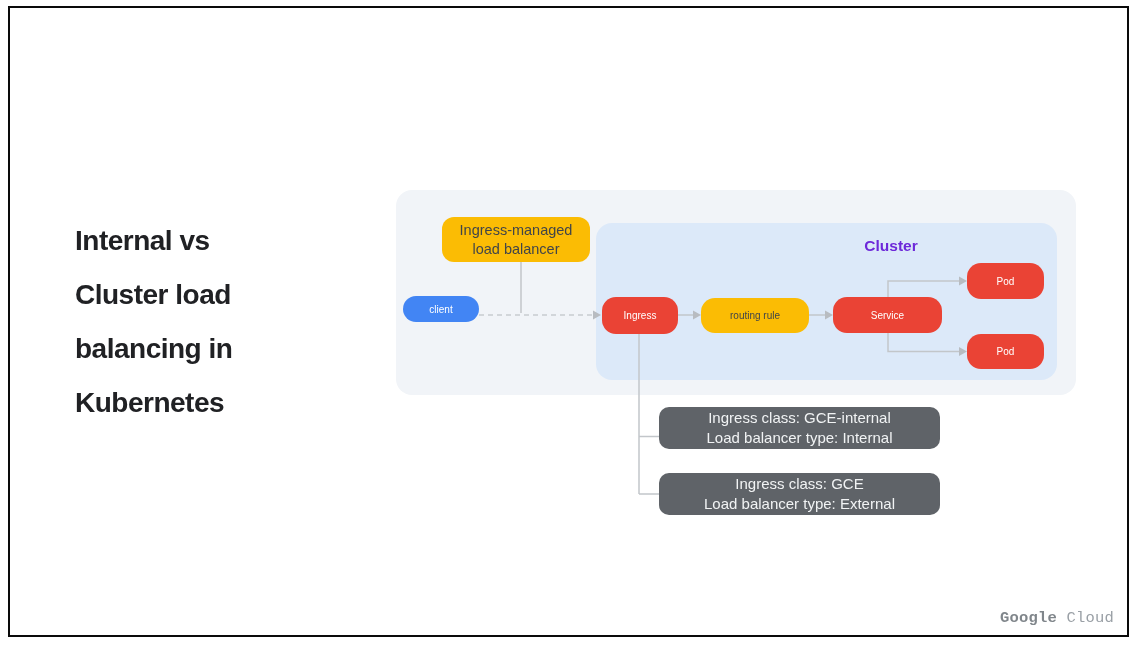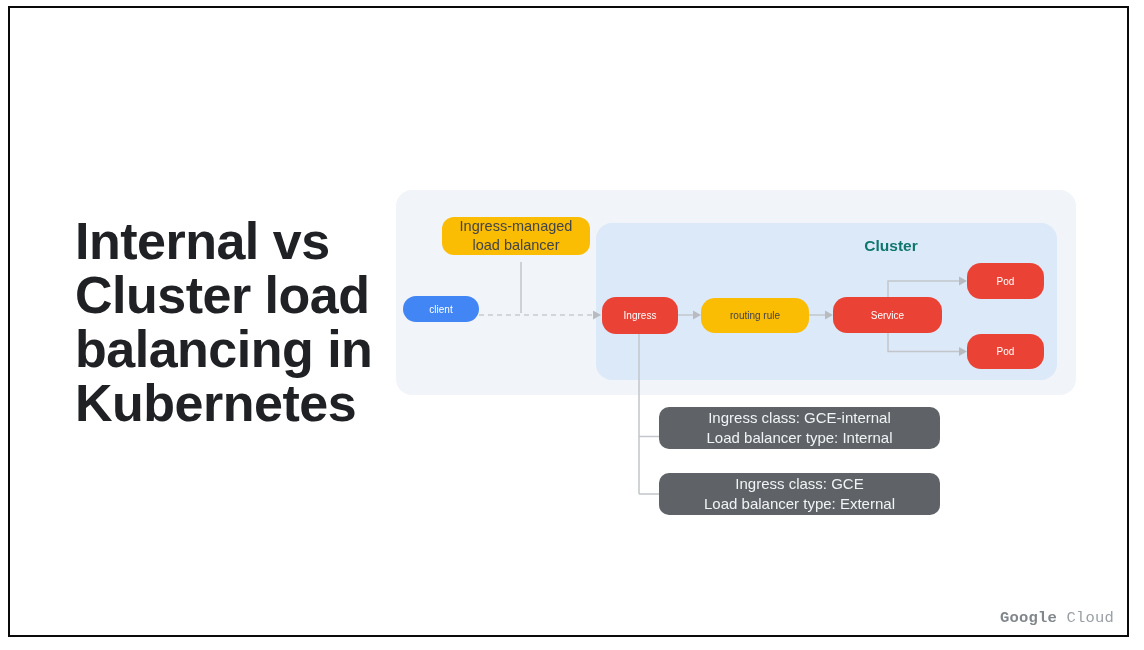--- a/index.html
+++ b/index.html
@@ -17,21 +17,21 @@
     left: 8px; top: 6px;
     width: 1117px; height: 627px;
     background: #ffffff;
     border: 2px solid #0a0a0a;
   }
   .abs { position: absolute; }
 
   .title {
     left: 65px; top: 206px;
     width: 330px;
-    font-size: 52px;
+    font-size: 28px;
     line-height: 54px;
     font-weight: 600;
     letter-spacing: -0.5px;
     color: #202124;
   }
 
   .panel-outer {
     left: 396px; top: 190px;
     width: 680px; height: 205px;
     border-radius: 16px;
@@ -40,37 +40,37 @@
     left: 596px; top: 223px;
     width: 461px; height: 157px;
     border-radius: 16px;
   }
   .cluster-label {
     left: 841px; top: 237px;
     width: 100px;
     text-align: center;
     font-size: 15.5px;
     font-weight: 700;
-    color: #0f766e;
+    color: #6d28d9;
   }
 
   .node {
     display: flex;
     align-items: center;
     justify-content: center;
     text-align: center;
     border-radius: 14px;
     font-size: 10px;
     color: #ffffff;
     box-sizing: border-box;
   }
   .node.yellow { color: #414549; }
   .node.two-line { font-size: 14.5px; line-height: 19px; border-radius: 12px; }
 
-  .n-lb      { left: 442px; top: 217px; width: 148px; height: 38px; }
+  .n-lb      { left: 442px; top: 217px; width: 148px; height: 45px; }
   .n-client  { left: 403px; top: 296px; width: 76px;  height: 26px; }
   .n-ingress { left: 602px; top: 297px; width: 76px;  height: 37px; }
   .n-routing { left: 701px; top: 298px; width: 108px; height: 35px; }
   .n-service { left: 833px; top: 297px; width: 109px; height: 36px; justify-content: center; }
   .n-pod1    { left: 967px; top: 263px; width: 77px;  height: 36px; }
   .n-pod2    { left: 967px; top: 334px; width: 77px;  height: 35px; }
 
   .note {
     left: 659px;
     width: 281px; height: 42px;

